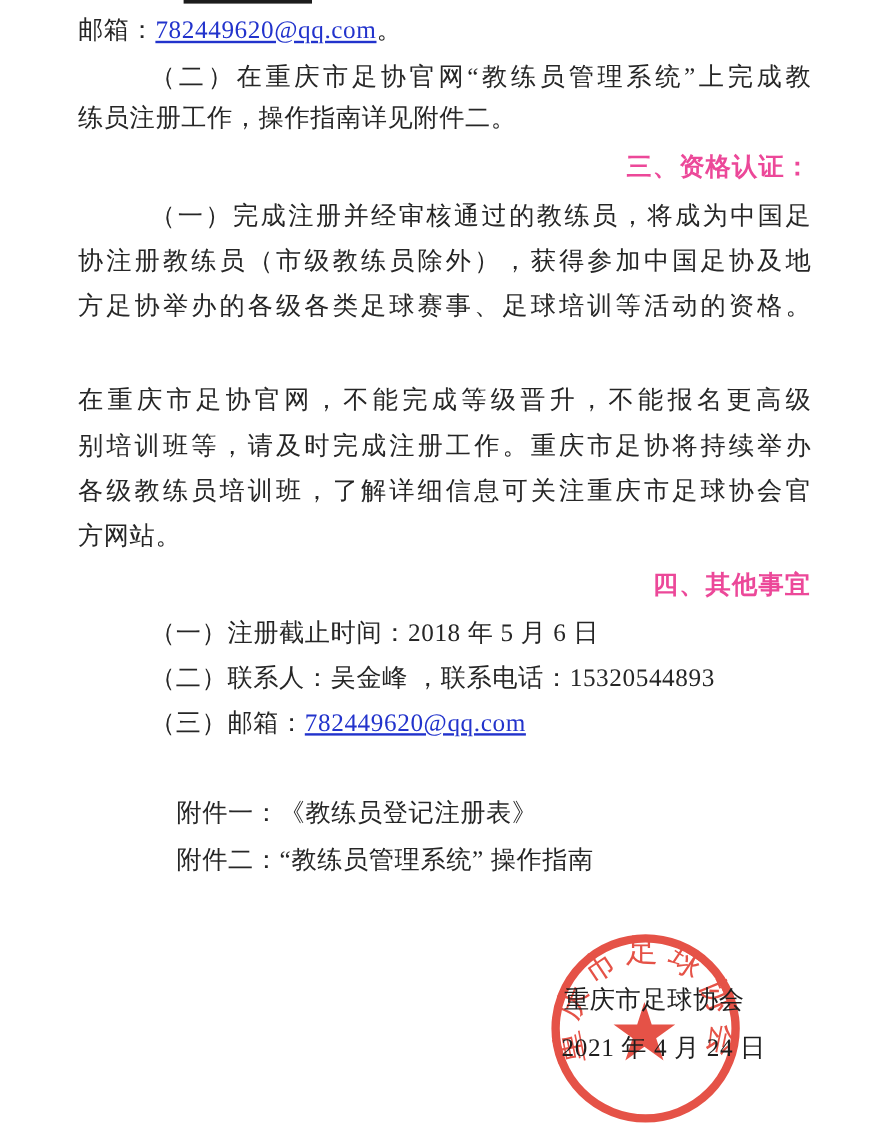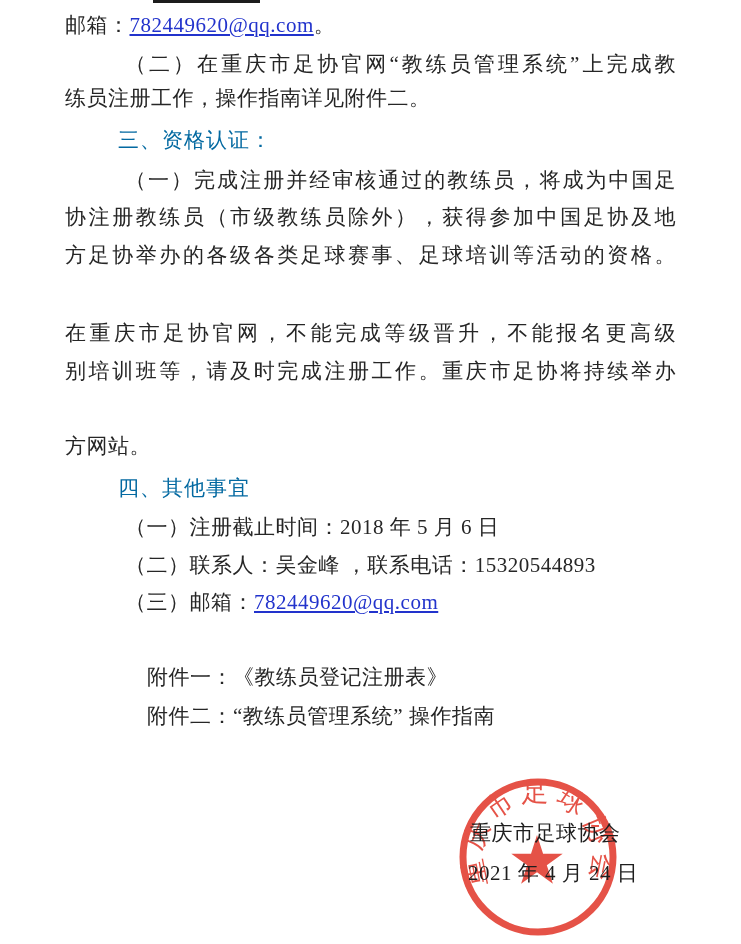--- a/index.html
+++ b/index.html
@@ -26,24 +26,25 @@
   .fill {
     white-space: normal;
     text-align: justify;
     text-align-last: justify;
   }
   .ind { text-indent: 60px; }
   .pad60 { padding-left: 60px; }
   .pad82 { padding-left: 82px; }
   .heading {
     font-family: "Liberation Sans", "DejaVu Sans", sans-serif;
-    font-weight: normal;
-    color: #0369a1;
+    font-weight: bold;
+    color: #ec4899;
     padding-left: 53px;
     letter-spacing: 1px;
+    text-align: right;
   }
   a.doclink {
     color: #2233cc;
     text-decoration: underline;
     cursor: pointer;
   }
   .remnant {
     position: absolute;
     left: 153px;
     top: 0;
@@ -86,20 +87,21 @@
   <div class="ln" style="top:83px">练员注册工作，操作指南详见附件二。</div>
 
   <div class="ln heading" style="top:125px">三、资格认证：</div>
 
   <div class="ln fill ind" style="top:165px">（一）完成注册并经审核通过的教练员，将成为中国足</div>
   <div class="ln fill" style="top:202px">协注册教练员（市级教练员除外），获得参加中国足协及地</div>
   <div class="ln fill" style="top:240px">方足协举办的各级各类足球赛事、足球培训等活动的资格。</div>
 
   <div class="ln fill" style="top:318px">在重庆市足协官网，不能完成等级晋升，不能报名更高级</div>
   <div class="ln fill" style="top:356px">别培训班等，请及时完成注册工作。重庆市足协将持续举办</div>
+  <div class="ln fill" style="top:394px">各级教练员培训班，了解详细信息可关注重庆市足球协会官</div>
   <div class="ln" style="top:431px">方网站。</div>
 
   <div class="ln heading" style="top:473px">四、其他事宜</div>
 
   <div class="ln pad60" style="top:512px">（一）注册截止时间：2018 年 5 月 6 日</div>
   <div class="ln pad60" style="top:550px">（二）联系人：吴金峰 ，联系电话：15320544893</div>
   <div class="ln pad60" style="top:587px">
     <span>（三）邮箱：</span><a class="doclink">782449620@qq.com</a>
   </div>
 

